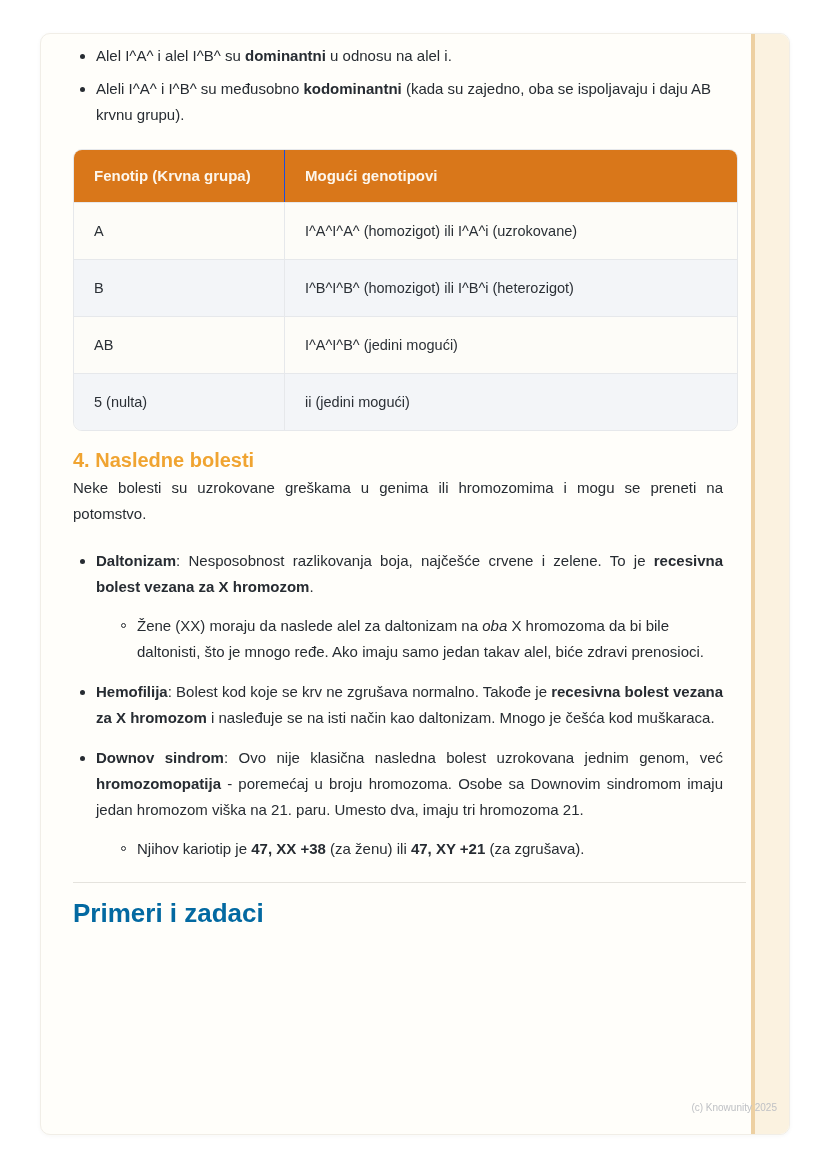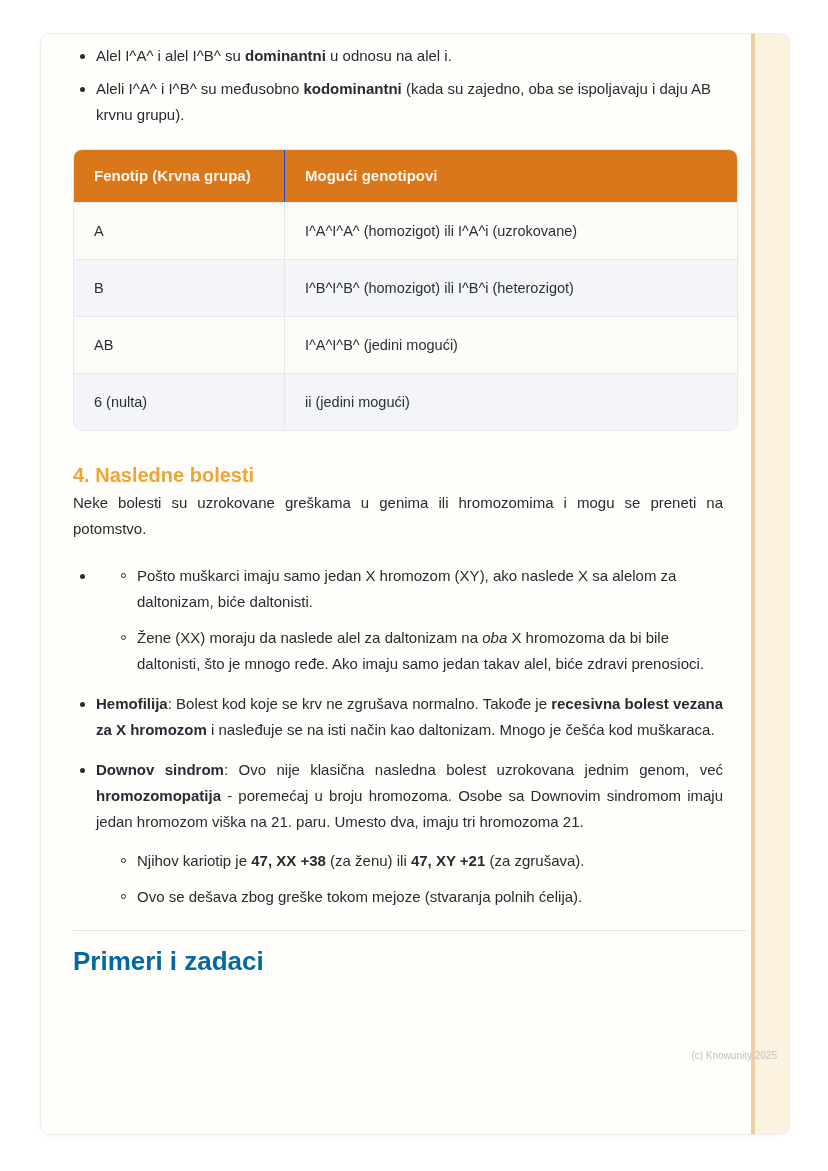--- a/index.html
+++ b/index.html
@@ -86,42 +86,42 @@
     padding: 15px 20px;
     border-top: 1px solid #E6E8EB;
     color: #2B3036;
   }
   .geno-table td + td { border-left: 1px solid #E6E8EB; }
   .geno-table .col-pheno { width: 210px; }
   .geno-table tr.row-odd td { background: #FDFCF8; }
   .geno-table tr.row-even td { background: #F3F5F8; }
 
   .section-heading {
-    margin-top: 31px;
+    margin-top: 16px;
     font-size: 20px;
     font-weight: bold;
     color: #F0A431;
   }
   .section-intro { margin-top: 2px; }
 
   .divider {
     border: none;
     border-top: 1px solid #E5E3DD;
     width: 673px;
     margin-top: 20px;
   }
   .footer-heading {
     margin-top: 17px;
     font-size: 26px;
     font-weight: bold;
     color: #0369a1;
   }
   .watermark {
     position: absolute;
-    top: 1016px;
+    top: 1068px;
     right: 12px;
     font-size: 10px;
     color: #BFC1C5;
     z-index: 2;
     white-space: nowrap;
   }
 </style>
 </head>
 <body>
 
@@ -156,63 +156,56 @@
         </tr>
         <tr class="row-even">
           <td>B</td>
           <td>I^B^I^B^ (homozigot) ili I^B^i (heterozigot)</td>
         </tr>
         <tr class="row-odd">
           <td>AB</td>
           <td>I^A^I^B^ (jedini mogući)</td>
         </tr>
         <tr class="row-even">
-          <td>6 (nulta)</td>
+          <td>5 (nulta)</td>
           <td>ii (jedini mogući)</td>
         </tr>
       </tbody>
     </table>
 
     <h2 class="section-heading">4. Nasledne bolesti</h2>
 
     <p class="section-intro text-block justified">Neke bolesti su uzrokovane greškama u genima ili hromozomima i mogu se preneti na potomstvo.</p>
 
     <ul class="dlist">
 
       <li>
         <span class="marker-disc"></span>
+        <span class="justified" style="display:block"><span class="b">Daltonizam</span><span>: Nesposobnost razlikovanja boja, najčešće crvene i zelene. To je </span><span class="b">recesivna bolest vezana za X hromozom</span><span>.</span></span>
         <ul class="sublist">
-          <li>
-            <span class="marker-circle"></span>
-            <span><span>Pošto muškarci imaju samo jedan X hromozom (XY), ako naslede X sa alelom za daltonizam, biće daltonisti.</span></span>
-          </li>
           <li>
             <span class="marker-circle"></span>
             <span><span>Žene (XX) moraju da naslede alel za daltonizam na </span><span class="i">oba</span><span> X hromozoma da bi bile daltonisti, što je mnogo ređe. Ako imaju samo jedan takav alel, biće zdravi prenosioci.</span></span>
           </li>
         </ul>
       </li>
 
       <li>
         <span class="marker-disc"></span>
         <span class="justified" style="display:block"><span class="b">Hemofilija</span><span>: Bolest kod koje se krv ne zgrušava normalno. Takođe je </span><span class="b">recesivna bolest vezana za X hromozom</span><span> i nasleđuje se na isti način kao daltonizam. Mnogo je češća kod muškaraca.</span></span>
       </li>
 
       <li>
         <span class="marker-disc"></span>
         <span class="justified" style="display:block"><span class="b">Downov sindrom</span><span>: Ovo nije klasična nasledna bolest uzrokovana jednim genom, već </span><span class="b">hromozomopatija</span><span> - poremećaj u broju hromozoma. Osobe sa Downovim sindromom imaju jedan hromozom viška na 21. paru. Umesto dva, imaju tri hromozoma 21.</span></span>
         <ul class="sublist">
           <li>
             <span class="marker-circle"></span>
             <span><span>Njihov kariotip je </span><span class="b">47, XX +38</span><span> (za ženu) ili </span><span class="b">47, XY +21</span><span> (za zgrušava).</span></span>
           </li>
-          <li>
-            <span class="marker-circle"></span>
-            <span><span>Ovo se dešava zbog greške tokom mejoze (stvaranja polnih ćelija).</span></span>
-          </li>
         </ul>
       </li>
 
     </ul>
 
     <hr class="divider">
 
     <h1 class="footer-heading">Primeri i zadaci</h1>
 
   </div>

